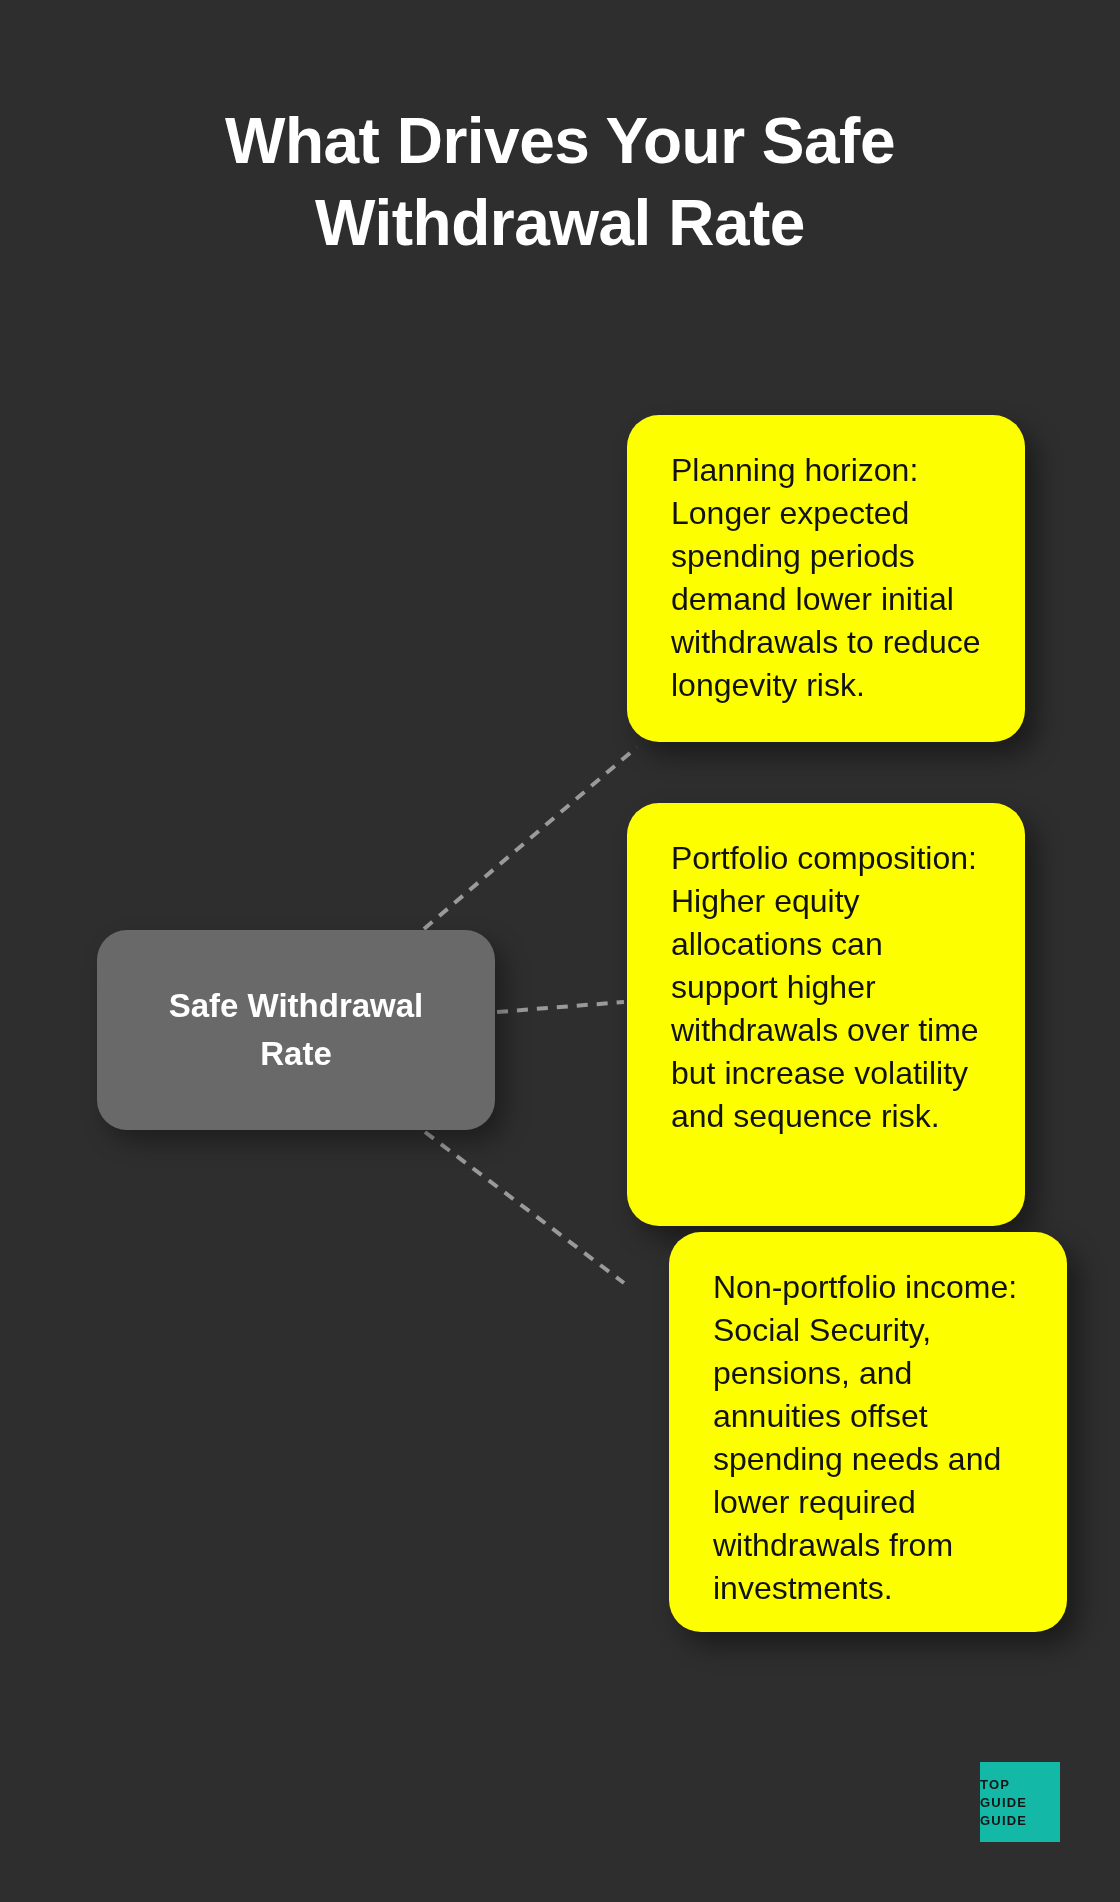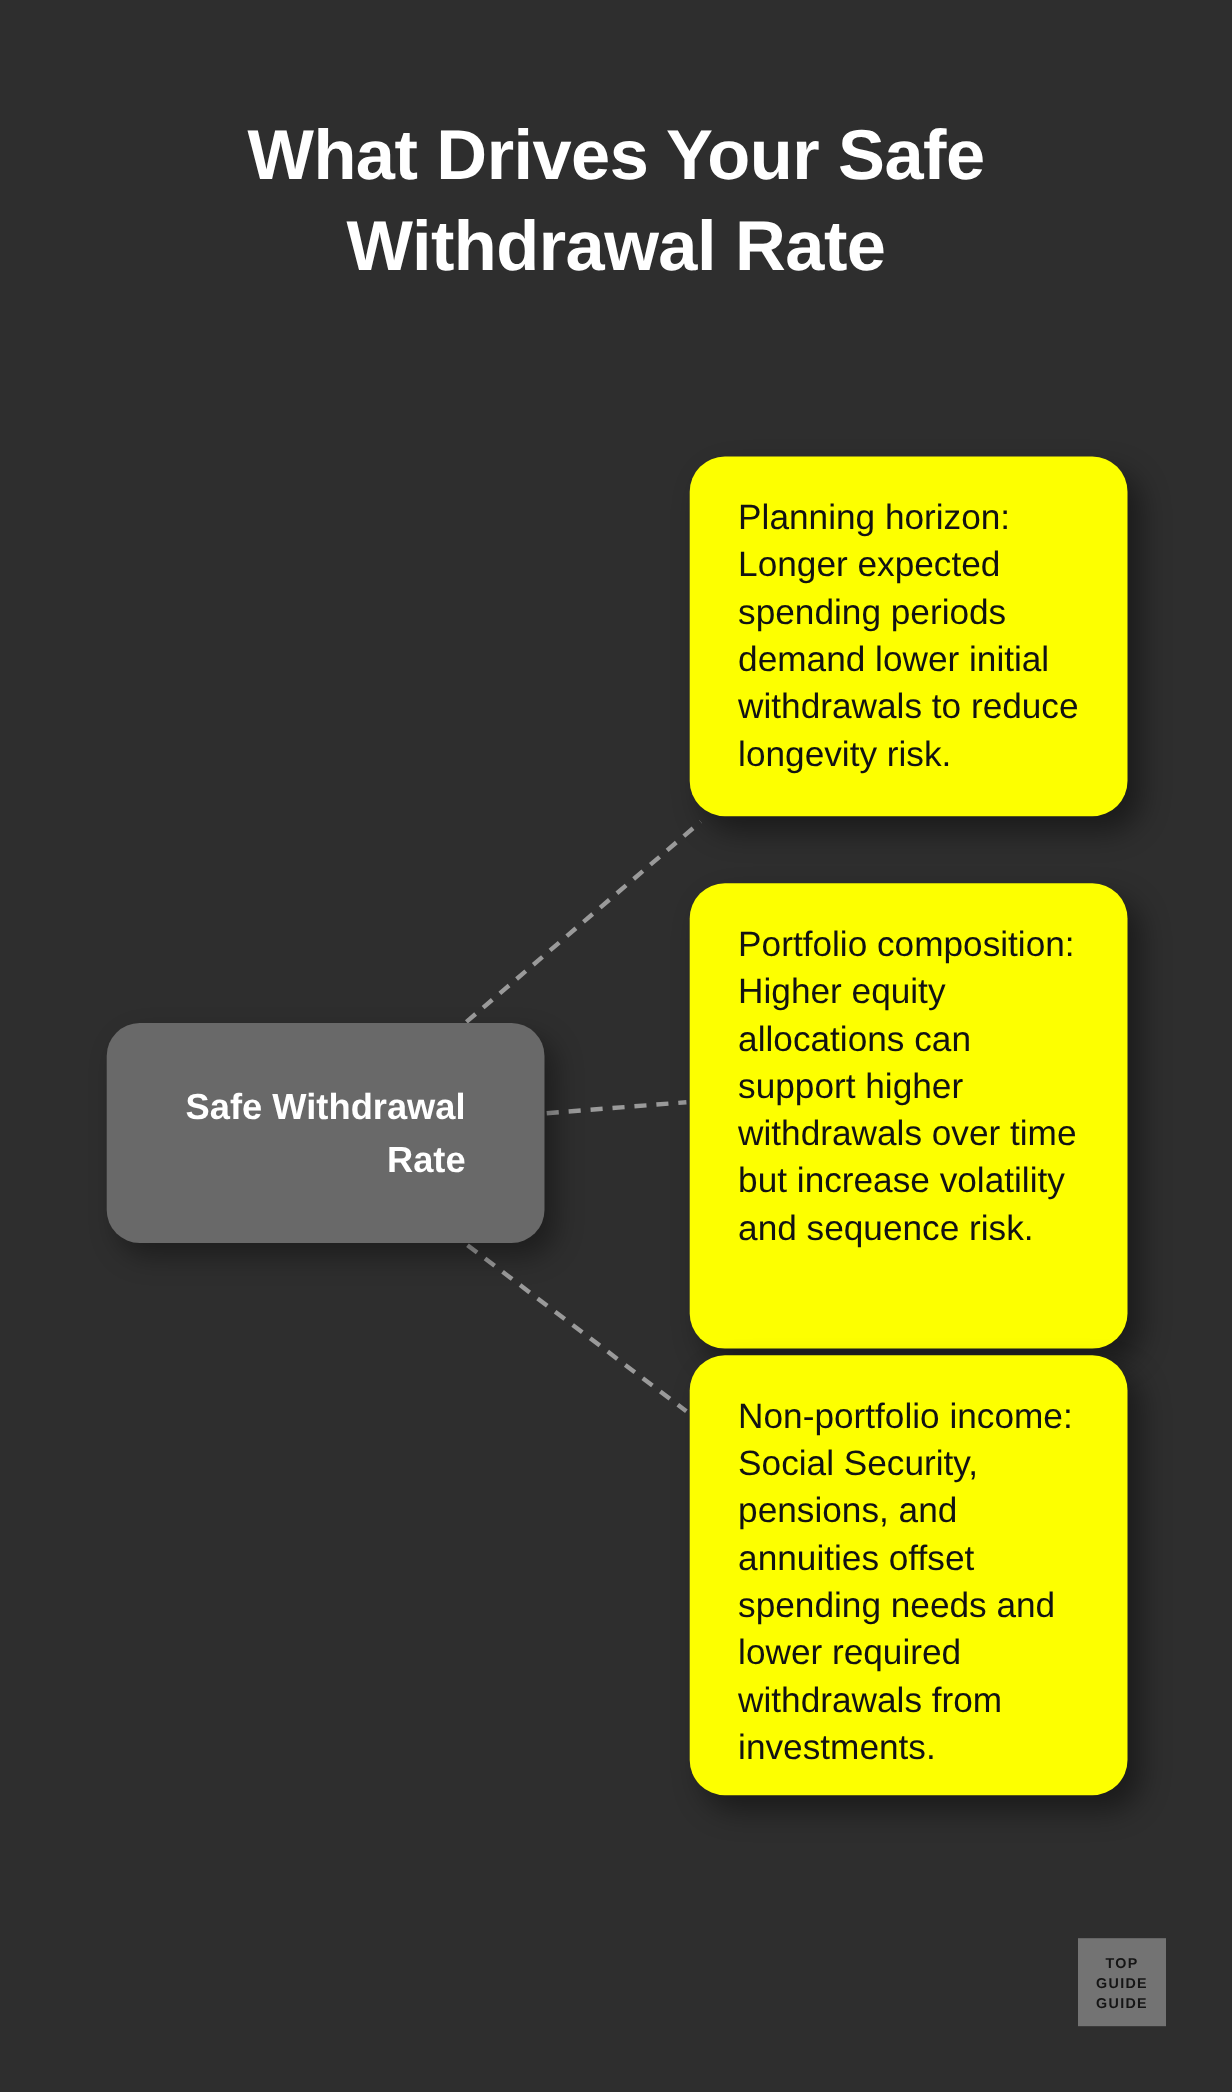--- a/index.html
+++ b/index.html
@@ -42,21 +42,21 @@
     left: 97px;
     top: 930px;
     width: 398px;
     height: 200px;
     background: #696969;
     border-radius: 30px;
     box-shadow: 10px 12px 24px rgba(0,0,0,0.35);
     display: flex;
     align-items: center;
     justify-content: center;
-    text-align: right;
+    text-align: center;
     color: #ffffff;
     font-size: 33px;
     font-weight: 700;
     line-height: 48px;
     white-space: pre-line;
   }
   .factor-card {
     position: absolute;
     left: 627px;
     width: 398px;
@@ -65,31 +65,31 @@
     box-shadow: 12px 14px 26px rgba(0,0,0,0.42);
     box-sizing: border-box;
     padding: 34px 28px 0 44px;
     color: #121212;
     font-size: 32px;
     line-height: 43px;
     white-space: pre-line;
   }
   #factor-card-1 { top: 415px;  height: 327px; }
   #factor-card-2 { top: 803px;  height: 423px; }
-  #factor-card-3 { top: 1232px; height: 400px; }
+  #factor-card-3 { top: 1232px; height: 400px; margin-left: 42px; }
   .brand-logo {
     position: absolute;
     left: 980px;
     top: 1762px;
     width: 80px;
     height: 80px;
-    background: #737373;
+    background: #14b8a6;
     display: flex;
     flex-direction: column;
-    align-items: center;
+    align-items: flex-start;
     justify-content: center;
     gap: 5px;
   }
   .brand-logo-line {
     color: #151515;
     font-size: 13px;
     font-weight: 700;
     line-height: 13px;
     letter-spacing: 1.2px;
     white-space: nowrap;

